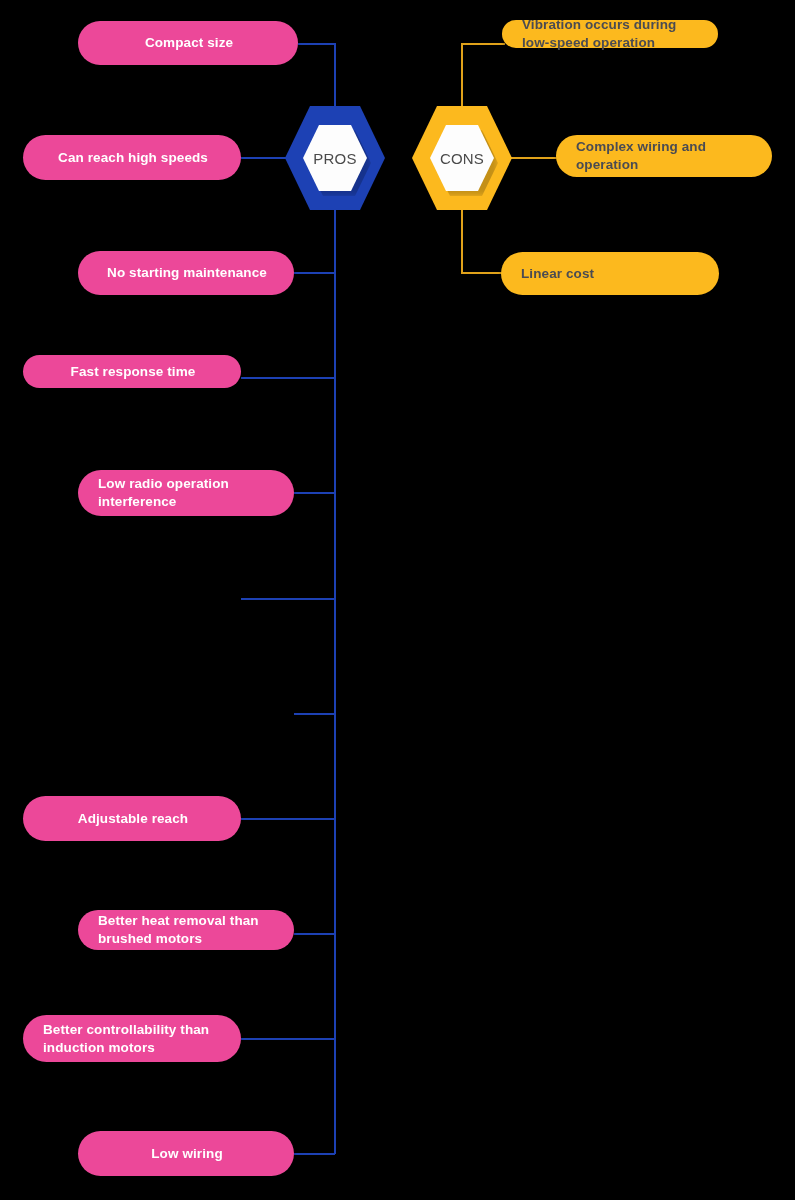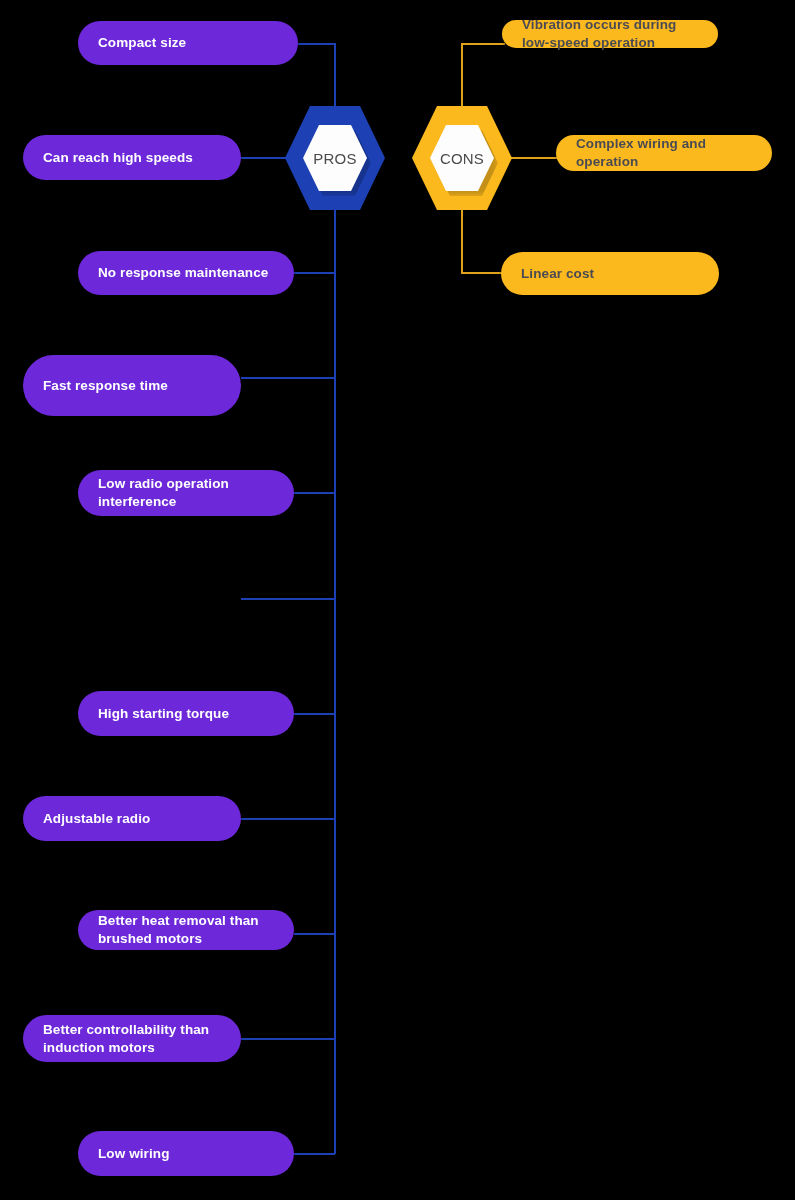--- a/index.html
+++ b/index.html
@@ -45,22 +45,23 @@
     display: flex;
     align-items: center;
     font-size: 13.5px;
     font-weight: bold;
     line-height: 1.32;
     letter-spacing: 0.1px;
     padding: 0 18px 0 20px;
     box-shadow: 0 2px 3px rgba(0,0,0,0.45);
   }
   .pill.pros {
-    background: #6d28d9;
+    background: #ec4899;
     color: #ffffff;
+    justify-content: center;
   }
   .pill.cons {
     background: #fcb91e;
     color: #4a4b52;
   }
   
   .hex-wrap {
     position: absolute;
     width: 100px;
     height: 104px;
@@ -131,57 +132,54 @@
 
   <div class="pill pros" style="left:78px; top:21px; width:220px; height:44px;">
     <span>Compact size</span>
   </div>
 
   <div class="pill pros" style="left:23px; top:135px; width:218px; height:45px;">
     <span>Can reach high speeds</span>
   </div>
 
   <div class="pill pros" style="left:78px; top:251px; width:216px; height:44px;">
-    <span>No response maintenance</span>
-  </div>
-
-  <div class="pill pros" style="left:23px; top:355px; width:218px; height:61px;">
+    <span>No starting maintenance</span>
+  </div>
+
+  <div class="pill pros" style="left:23px; top:355px; width:218px; height:33px;">
     <span>Fast response time</span>
   </div>
 
   <div class="pill pros" style="left:78px; top:470px; width:216px; height:46px;">
     <span>Low radio operation interference</span>
   </div>
 
 
-  <div class="pill pros" style="left:78px; top:691px; width:216px; height:45px;">
-    <span>High starting torque</span>
-  </div>
 
   <div class="pill pros" style="left:23px; top:796px; width:218px; height:45px;">
-    <span>Adjustable radio</span>
+    <span>Adjustable reach</span>
   </div>
 
   <div class="pill pros" style="left:78px; top:910px; width:216px; height:40px;">
     <span>Better heat removal than brushed motors</span>
   </div>
 
   <div class="pill pros" style="left:23px; top:1015px; width:218px; height:47px;">
     <span>Better controllability than induction motors</span>
   </div>
 
   <div class="pill pros" style="left:78px; top:1131px; width:216px; height:45px;">
     <span>Low wiring</span>
   </div>
 
   <div class="pill cons" style="left:502px; top:20px; width:216px; height:28px;">
     <span>Vibration occurs during low-speed operation</span>
   </div>
 
-  <div class="pill cons" style="left:556px; top:135px; width:216px; height:36px;justify-content:center;">
+  <div class="pill cons" style="left:556px; top:135px; width:216px; height:42px;justify-content:center;">
     <span>Complex wiring and operation</span>
   </div>
 
   <div class="pill cons" style="left:501px; top:252px; width:218px; height:43px;">
     <span>Linear cost</span>
   </div>
 
   <div class="hex-wrap pros" style="left:285px; top:106px;">
     <div class="hex-outer"></div>
     <div class="hex-shadow"></div>

